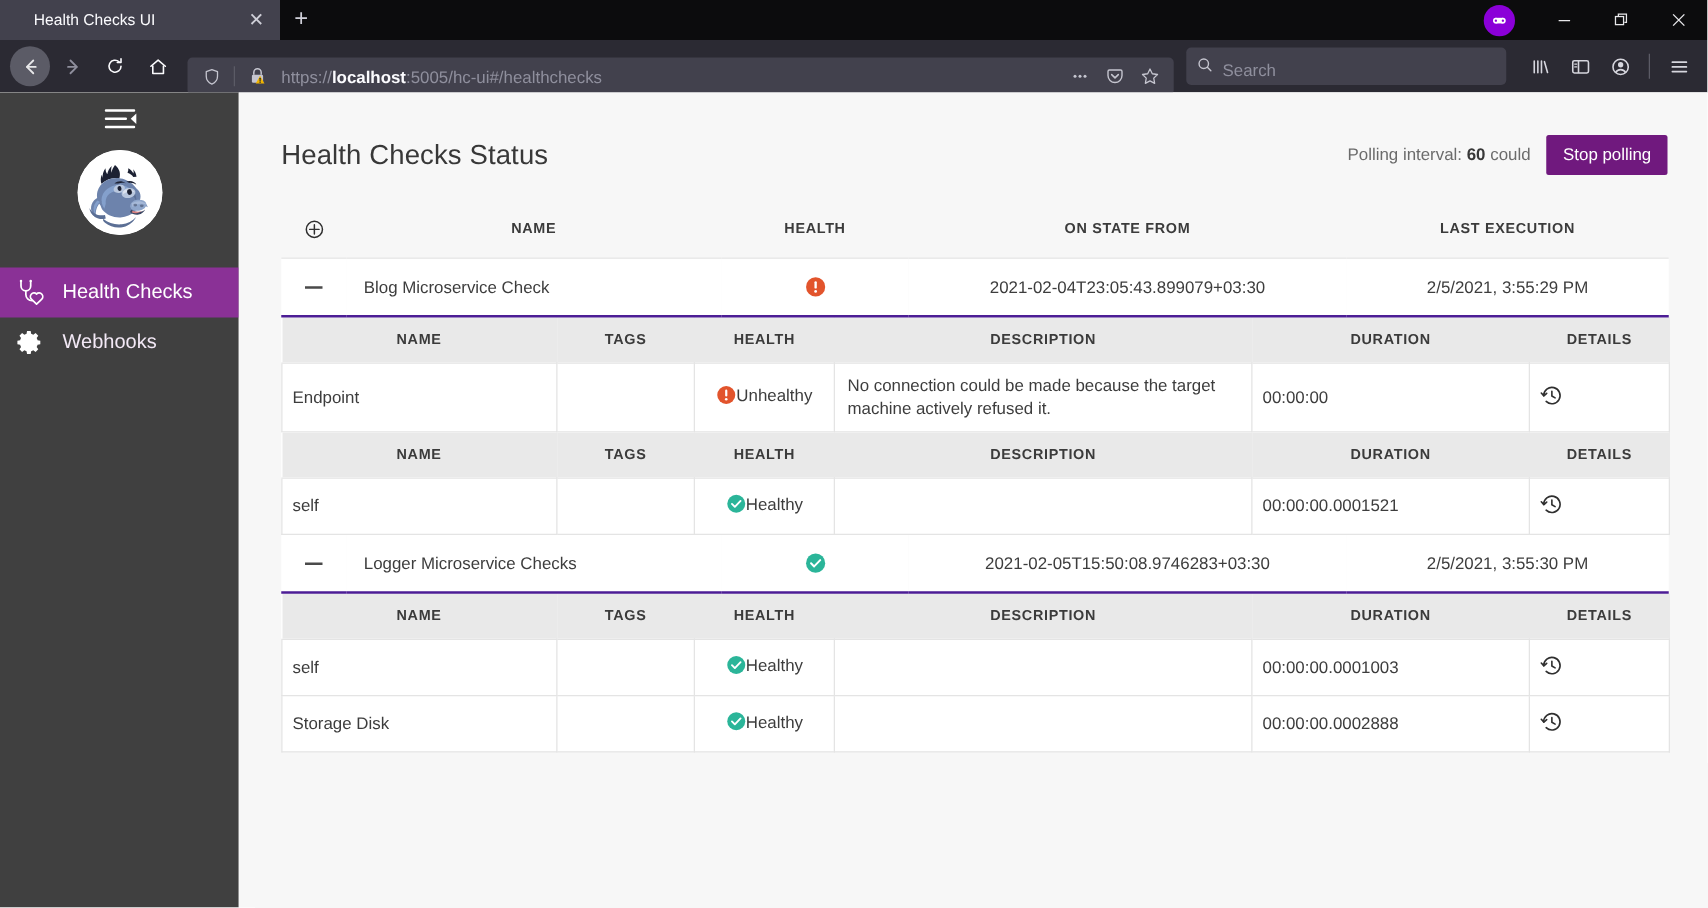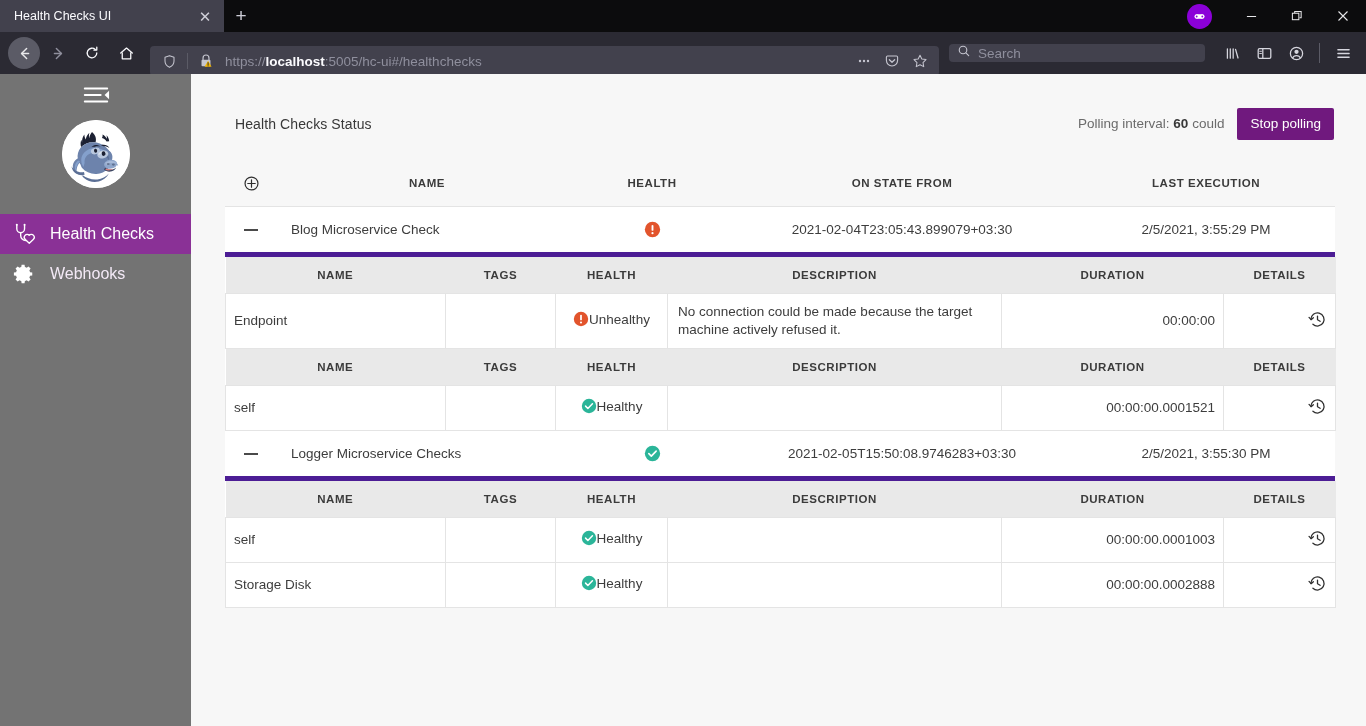--- a/index.html
+++ b/index.html
@@ -15,21 +15,21 @@
 
   .titlebar {
     height: 32px; background: #0c0c0d; display: flex; align-items: stretch;
     flex: 0 0 32px; position: relative;
   }
   .tab {
     width: 224px; height: 32px; background: #42414d; color: #fbfbfe;
     display: flex; align-items: center; padding: 0 6px 0 14px;
     font-size: 12.5px; position: relative;
   }
-  .tab-title { flex: 1; white-space: nowrap; overflow: hidden; text-overflow: ellipsis; }
+  .tab-title { flex: 1; white-space: nowrap; overflow: hidden; text-overflow: ellipsis; margin-left: 13px; }
   .tab-close {
     width: 26px; height: 26px; display: flex; align-items: center; justify-content: center;
     color: #cfcfd8; font-size: 15px; line-height: 1; border-radius: 3px;
   }
   .newtab {
     width: 34px; height: 32px; display: flex; align-items: center; justify-content: center;
     color: #cfcfd8; font-size: 19px; font-weight: 300;
   }
   .titlebar-right {
     margin-left: auto; display: flex; align-items: center; height: 32px;
@@ -71,38 +71,38 @@
     overflow: hidden; text-overflow: ellipsis; padding-left: 4px;
   }
   .url-text b { color: #fbfbfe; font-weight: 600; }
   .url-actions { display: flex; align-items: center; gap: 2px; }
   .url-act {
     width: 26px; height: 24px; display: flex; align-items: center; justify-content: center;
     color: #c5c5cf;
   }
 
   .searchbar {
-    width: 256px; height: 18px; background: #42414d; border-radius: 4px;
-    display: flex; align-items: center; padding: 4px 8px; gap: 7px; flex: 0 0 256px;
+    width: 256px; height: 30px; background: #42414d; border-radius: 4px;
+    display: flex; align-items: flex-end; padding: 4px 8px; gap: 7px; flex: 0 0 256px;
   }
   .search-placeholder { color: #8f8f9d; font-size: 13.5px; }
 
   .toolbar-icons { display: flex; align-items: center; gap: 2px; margin-left: 10px; }
   .tb-icon {
     width: 30px; height: 30px; display: flex; align-items: center; justify-content: center;
     color: #d6d6de;
   }
   .tb-divider { width: 1px; height: 20px; background: #5b5b66; margin: 0 6px; }
 
   
   .viewport { flex: 1; display: flex; min-height: 0; background: #ffffff; }
 
   
   .sidebar {
-    width: 191px; flex: 0 0 191px; background: #737373;
+    width: 191px; flex: 0 0 191px; background: #404040;
     display: flex; flex-direction: column; align-items: stretch;
   }
   .sb-toggle-row { height: 42px; display: flex; align-items: center; justify-content: center; }
   .sb-toggle { color: #ffffff; display: flex; align-items: center; justify-content: center; }
   .sb-avatar-wrap { display: flex; justify-content: center; margin-top: 4px; margin-bottom: 26px; }
   .sb-avatar {
     width: 68px; height: 68px; border-radius: 50%; background: #ffffff;
     display: flex; align-items: center; justify-content: center; overflow: hidden;
   }
   .sb-item {
@@ -110,21 +110,21 @@
     padding-left: 11px; color: #f3e9f6; font-size: 16px;
   }
   .sb-item.active { background: #8a3196; color: #ffffff; }
   .sb-icon { width: 26px; display: flex; align-items: center; justify-content: center; color: #ffffff; }
 
   
   .main { flex: 1; background: #f7f7f7; min-width: 0; overflow: hidden; position: relative; }
   .main-inner { padding: 34px 32px 0 34px; }
 
   .page-head { display: flex; align-items: center; margin-bottom: 22px; }
-  .page-title { font-size: 14px; color: #383838; font-weight: 400; letter-spacing: .1px; margin-left: 10px; }
+  .page-title { font-size: 22px; color: #383838; font-weight: 400; letter-spacing: .1px; }
   .head-right { margin-left: auto; display: flex; align-items: center; gap: 13px; }
   .polling-text { font-size: 13.5px; color: #6b6b6b; }
   .polling-text b { color: #383838; font-weight: 700; margin-top: 24px; }
   .stop-btn {
     background: #70197e; color: #ffffff; font-size: 13.5px;
     padding: 9px 13px; border: none; border-radius: 2px; line-height: 1;
   }
 
   
   .hc-table { width: 1110px; border-collapse: collapse; table-layout: fixed; }
@@ -134,21 +134,21 @@
     border-bottom: 1px solid #e4e4e4;
   }
   .col-toggle { width: 52px; }
   .col-name   { width: 300px; }
   .col-health { width: 150px; }
   .col-state  { width: 350px; }
   .col-last   { width: 258px; }
 
   .hc-row > td {
     background: #ffffff; padding: 14px 4px; font-size: 13.5px; color: #3d3d3d;
-    text-align: center; border-bottom: 5px solid #4c1d95;
+    text-align: center; border-bottom: 2px solid #4c1d95;
   }
   .hc-row > td.cell-name { text-align: left; padding-left: 14px; }
   .toggle-cell { text-align: center; }
   .minus-btn {
     display: inline-block; width: 14px; height: 2px; background: #4a4a4a;
     vertical-align: middle;
   }
   .plus-circle-icon { display: inline-flex; color: #2f2f2f; vertical-align: middle; }
 
   .dot-status { display: inline-flex; vertical-align: middle; }
@@ -156,21 +156,21 @@
   
   .detail-cell { padding: 0 !important; background: #ffffff !important; border-bottom: none !important; }
   .sub-table { width: 100%; border-collapse: collapse; table-layout: fixed; }
   .sub-table thead th {
     font-size: 11.5px; font-weight: 700; color: #3b3b3b; letter-spacing: .55px;
     background: #e9e9e9; padding: 12px 4px; text-align: center;
     border-right: 1px solid #e9e9e9;
   }
   .sub-table tbody td {
     font-size: 13.5px; color: #3d3d3d; padding: 11px 8px;
-    border: 1px solid #e4e4e4; background: #ffffff; text-align: right;
+    border: 1px solid #e4e4e4; background: #ffffff; text-align: left;
     vertical-align: middle;
   }
   .sub-table tbody td.sub-name { text-align: left; padding-left: 8px; }
   .sub-table tbody td.sub-desc { text-align: left; line-height: 1.35; padding: 9px 10px; }
   .sub-table tbody td.sub-health { text-align: center; }
   .sc-name    { width: 220px; }
   .sc-tags    { width: 110px; }
   .sc-health  { width: 112px; }
   .sc-desc    { width: 334px; }
   .sc-dur     { width: 222px; }

